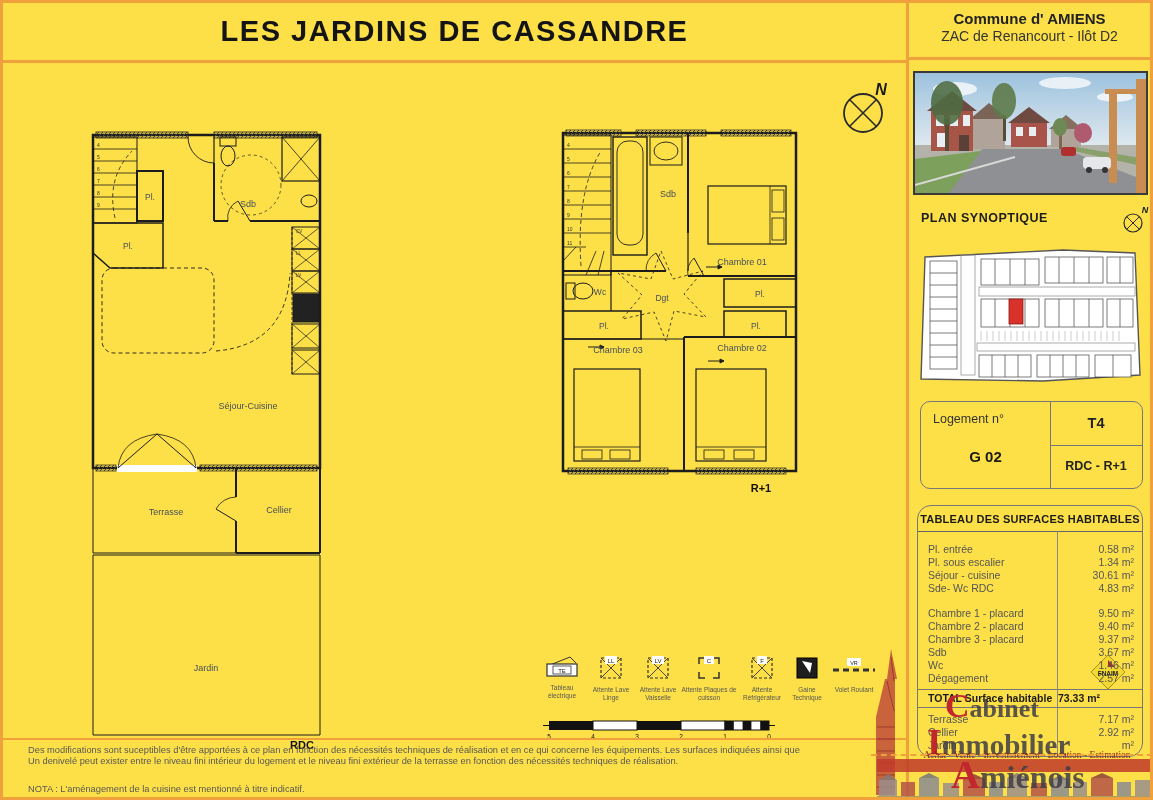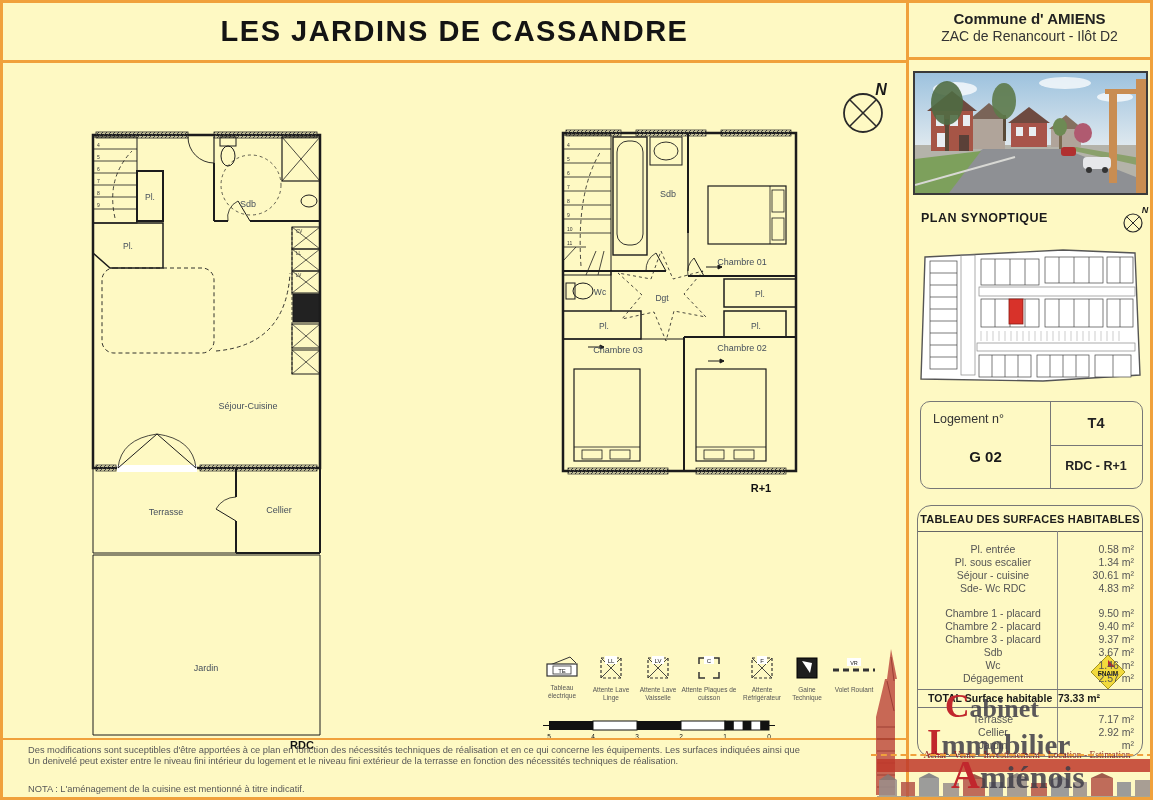--- a/index.html
+++ b/index.html
@@ -1,16 +1,16 @@
 <!DOCTYPE html>
 <html><head>
 <meta charset="utf-8">
 <style>
   html,body{margin:0;padding:0;background:#d8d8d8;}
-  .page{position:relative;width:1153px;height:800px;background:#fef9c3;
+  .page{position:relative;width:1153px;height:800px;background:#fde047;
         border:3px solid #F0A13C;box-sizing:border-box;overflow:hidden;
         font-family:"Liberation Sans", sans-serif;color:#222;}
   .abs{position:absolute;}
   
   .title-band{left:0;top:0;width:903px;height:57px;border-bottom:3px solid #F0A13C;
               display:flex;align-items:center;justify-content:center;}
   .title-band h1{margin:0;font-size:29px;font-weight:bold;letter-spacing:1.5px;color:#141414;}
   .commune-box{left:903px;top:0;width:244px;height:57px;border-left:3px solid #F0A13C;
                border-bottom:3px solid #F0A13C;text-align:center;padding-top:7px;box-sizing:border-box;}
   .commune-box .l1{font-size:15px;font-weight:bold;color:#222;}
@@ -26,21 +26,21 @@
   .lg-label{position:absolute;left:12px;top:10px;font-size:12.5px;color:#333;}
   .lg-number{position:absolute;left:0;top:46px;width:129px;text-align:center;font-size:15px;font-weight:bold;color:#1a1a1a;}
   .lg-type{position:absolute;left:129px;top:13px;width:92px;text-align:center;font-size:14.5px;font-weight:bold;}
   .lg-levels{position:absolute;left:129px;top:57px;width:92px;text-align:center;font-size:12.5px;font-weight:bold;}
   .surf-box{left:8px;top:442px;width:226px;height:252px;border:1.5px solid #777;border-radius:14px;box-sizing:border-box;}
   .surf-head{height:25px;border-bottom:1.5px solid #666;display:flex;align-items:center;justify-content:center;
              font-size:11px;font-weight:bold;color:#1a1a1a;letter-spacing:.2px;}
   .surf-divider{position:absolute;right:84px;top:25px;bottom:0;border-left:1px solid #888;}
   .surf-body{position:relative;padding-top:11px;}
   .surf-row{position:relative;z-index:5;display:flex;font-size:10.5px;color:#555;height:13px;line-height:13px;}
-  .surf-row .lab{flex:1;padding-left:10px;text-align:center;}
+  .surf-row .lab{flex:1;padding-left:10px;}
   .surf-row .val{width:76px;text-align:right;padding-right:8px;}
   .surf-row.gap{margin-top:12px;}
   .surf-total{position:relative;z-index:5;display:flex;font-size:10.5px;font-weight:bold;color:#1a1a1a;
               border-top:1px solid #777;border-bottom:1px solid #777;height:17px;line-height:17px;margin-top:4px;}
   .surf-total .lab{flex:1;padding-left:10px;}
   .surf-total .val{width:76px;text-align:left;padding-right:8px;}
   .surf-annex{position:relative;z-index:5;margin-top:5px;}
   
   .legend-item{top:653px;text-align:center;}
   .legend-cap{font-size:6.5px;line-height:7.5px;color:#555;margin-top:2px;}

